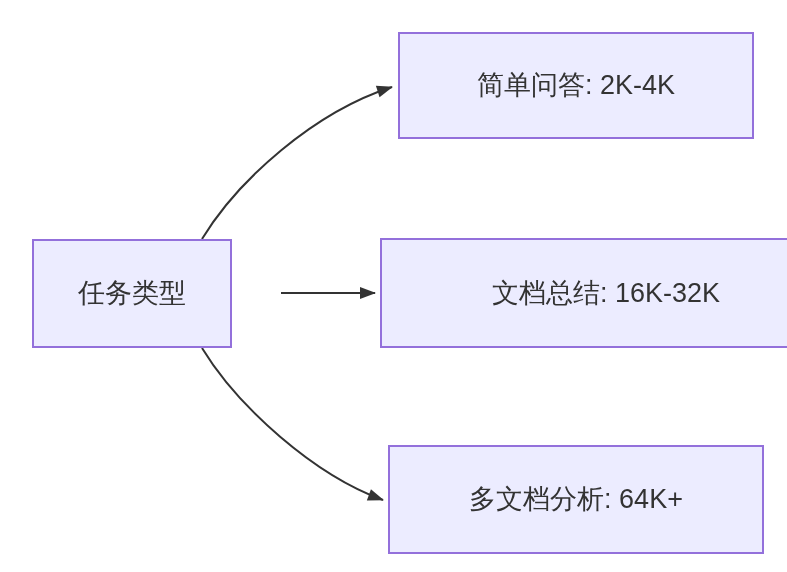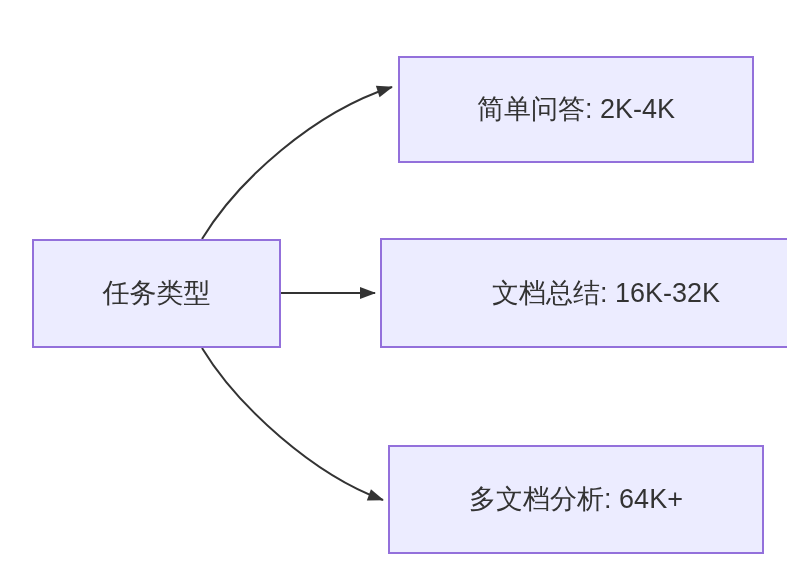--- a/index.html
+++ b/index.html
@@ -39,22 +39,22 @@
     background: var(--node-fill, #ECECFF);
     border: 2px solid var(--node-border, #9370DB);
     color: var(--text, #333333);
     font-size: 27px;
     line-height: 1.2;
     display: flex;
     align-items: center;
     justify-content: center;
     text-align: center;
   }
-  #node-root   { left: 32px;  top: 239px; width: 249px; height: 109px; }
-  #node-b0     { left: 398px; top: 32px;  width: 356px; height: 107px; margin-top: 24px; }
+  #node-root   { left: 32px;  top: 239px; width: 200px; height: 109px; }
+  #node-b0     { left: 398px; top: 32px;  width: 356px; height: 107px; }
   #node-b1     { left: 380px; top: 238px; width: 452px; height: 110px; }
   #node-b2     { left: 388px; top: 445px; width: 376px; height: 109px; }
 </style>
 </head>
 <body>
 
 <div class="canvas">
 
   <svg class="edges" width="787" height="572" viewBox="0 0 787 572" aria-hidden="true">
     <defs>

